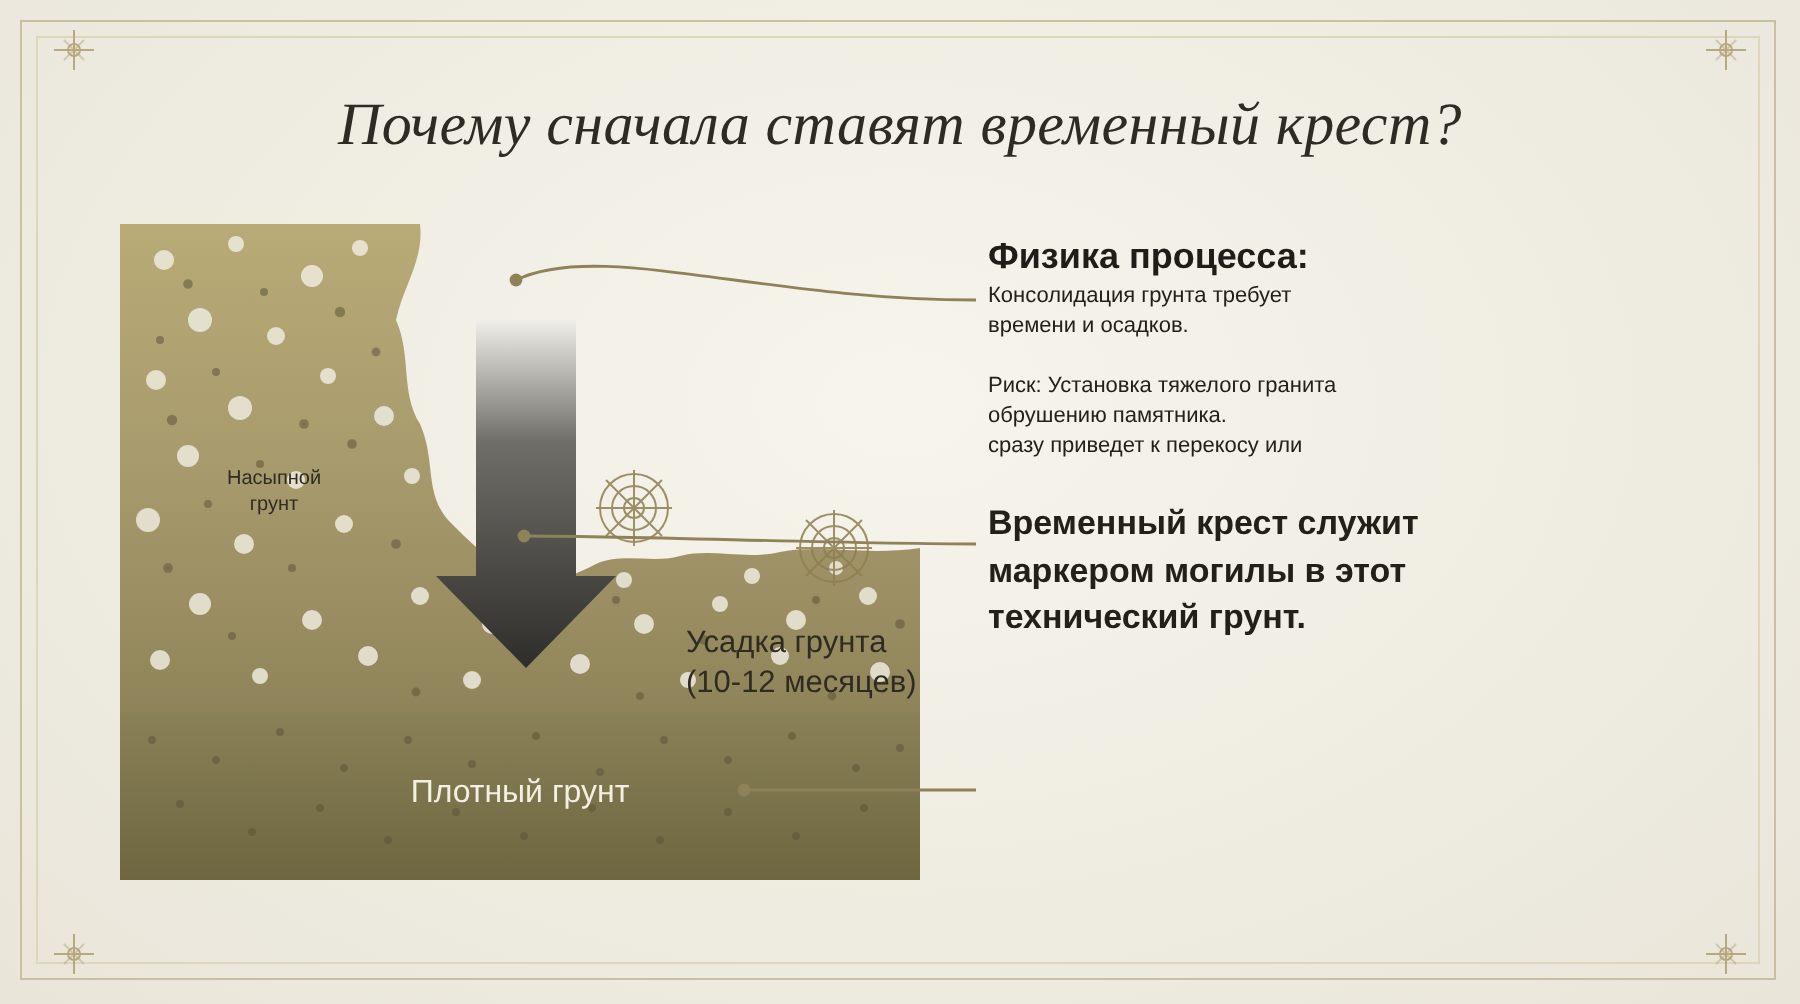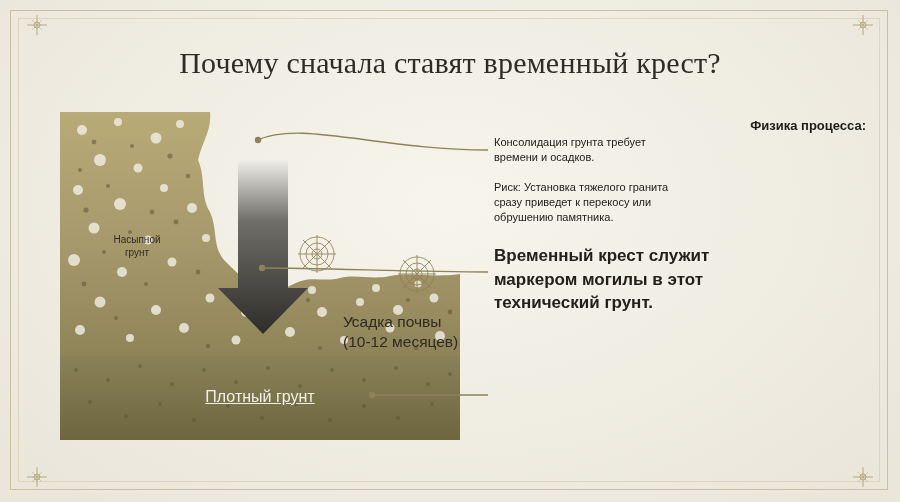--- a/index.html
+++ b/index.html
@@ -51,20 +51,21 @@
   
   .title {
     position: absolute;
     left: 0; right: 0;
     top: 46px;
     text-align: center;
     font-family: "Liberation Serif", serif;
     font-size: 30px;
     color: #2e2b24;
     letter-spacing: 0.2px;
+    font-style: italic;
   }
 
   
   .illustration {
     position: absolute;
     left: 60px;
     top: 112px;
     width: 400px;
     height: 328px;
   }
@@ -83,21 +84,20 @@
     left: 22px;
     top: 122px;
     width: 110px;
   }
   .label-dense {
     left: 110px;
     top: 275px;
     width: 180px;
     color: #f3efe2;
     font-size: 16px;
-    text-decoration: underline;
   }
 
   .settle-label {
     position: absolute;
     left: 283px;
     top: 200px;
     width: 172px;
     font-size: 15.5px;
     line-height: 1.3;
     color: #2f2b22;
@@ -105,26 +105,25 @@
 
   
   .text-col {
     position: absolute;
     left: 494px;
     top: 118px;
     width: 372px;
   }
   .block { margin-bottom: 16px; }
   .block-head {
-    font-size: 13px;
+    font-size: 18px;
     font-weight: bold;
     color: #1f1d18;
     margin-bottom: 2px;
     font-family: "Liberation Sans", sans-serif;
-    text-align: right;
   }
   .block-body {
     font-size: 11px;
     color: #23201a;
     line-height: 1.33;
     font-family: "Liberation Sans", sans-serif;
   }
   .block-note {
     margin-top: 20px;
     font-size: 17px;
@@ -352,21 +351,21 @@
     </div>
 
     <div class="soil-label label-fill">
       <div>Насыпной</div>
       <div>грунт</div>
     </div>
 
     <div class="soil-label label-dense">Плотный грунт</div>
 
     <div class="settle-label">
-      <div>Усадка почвы</div>
+      <div>Усадка грунта</div>
       <div>(10-12 месяцев)</div>
     </div>
   </div>
 
   <svg class="connectors">
     <g stroke="#8e8258" stroke-width="1.4" fill="none">
       <path d="M258,140 C300,120 380,150 488,150"></path>
       <path d="M262,268 C320,268 420,272 488,272"></path>
       <path d="M372,395 L488,395"></path>
     </g>
@@ -383,22 +382,22 @@
       <div class="block-head">Физика процесса:</div>
       <div class="block-body">
         <div>Консолидация грунта требует</div>
         <div>времени и осадков.</div>
       </div>
     </div>
 
     <div class="block">
       <div class="block-body">
         <div>Риск: Установка тяжелого гранита</div>
+        <div>обрушению памятника.</div>
         <div>сразу приведет к перекосу или</div>
-        <div>обрушению памятника.</div>
       </div>
     </div>
 
     <div class="block-note">
       <div>Временный крест служит</div>
       <div>маркером могилы в этот</div>
       <div>технический грунт.</div>
     </div>
   </div>
 

